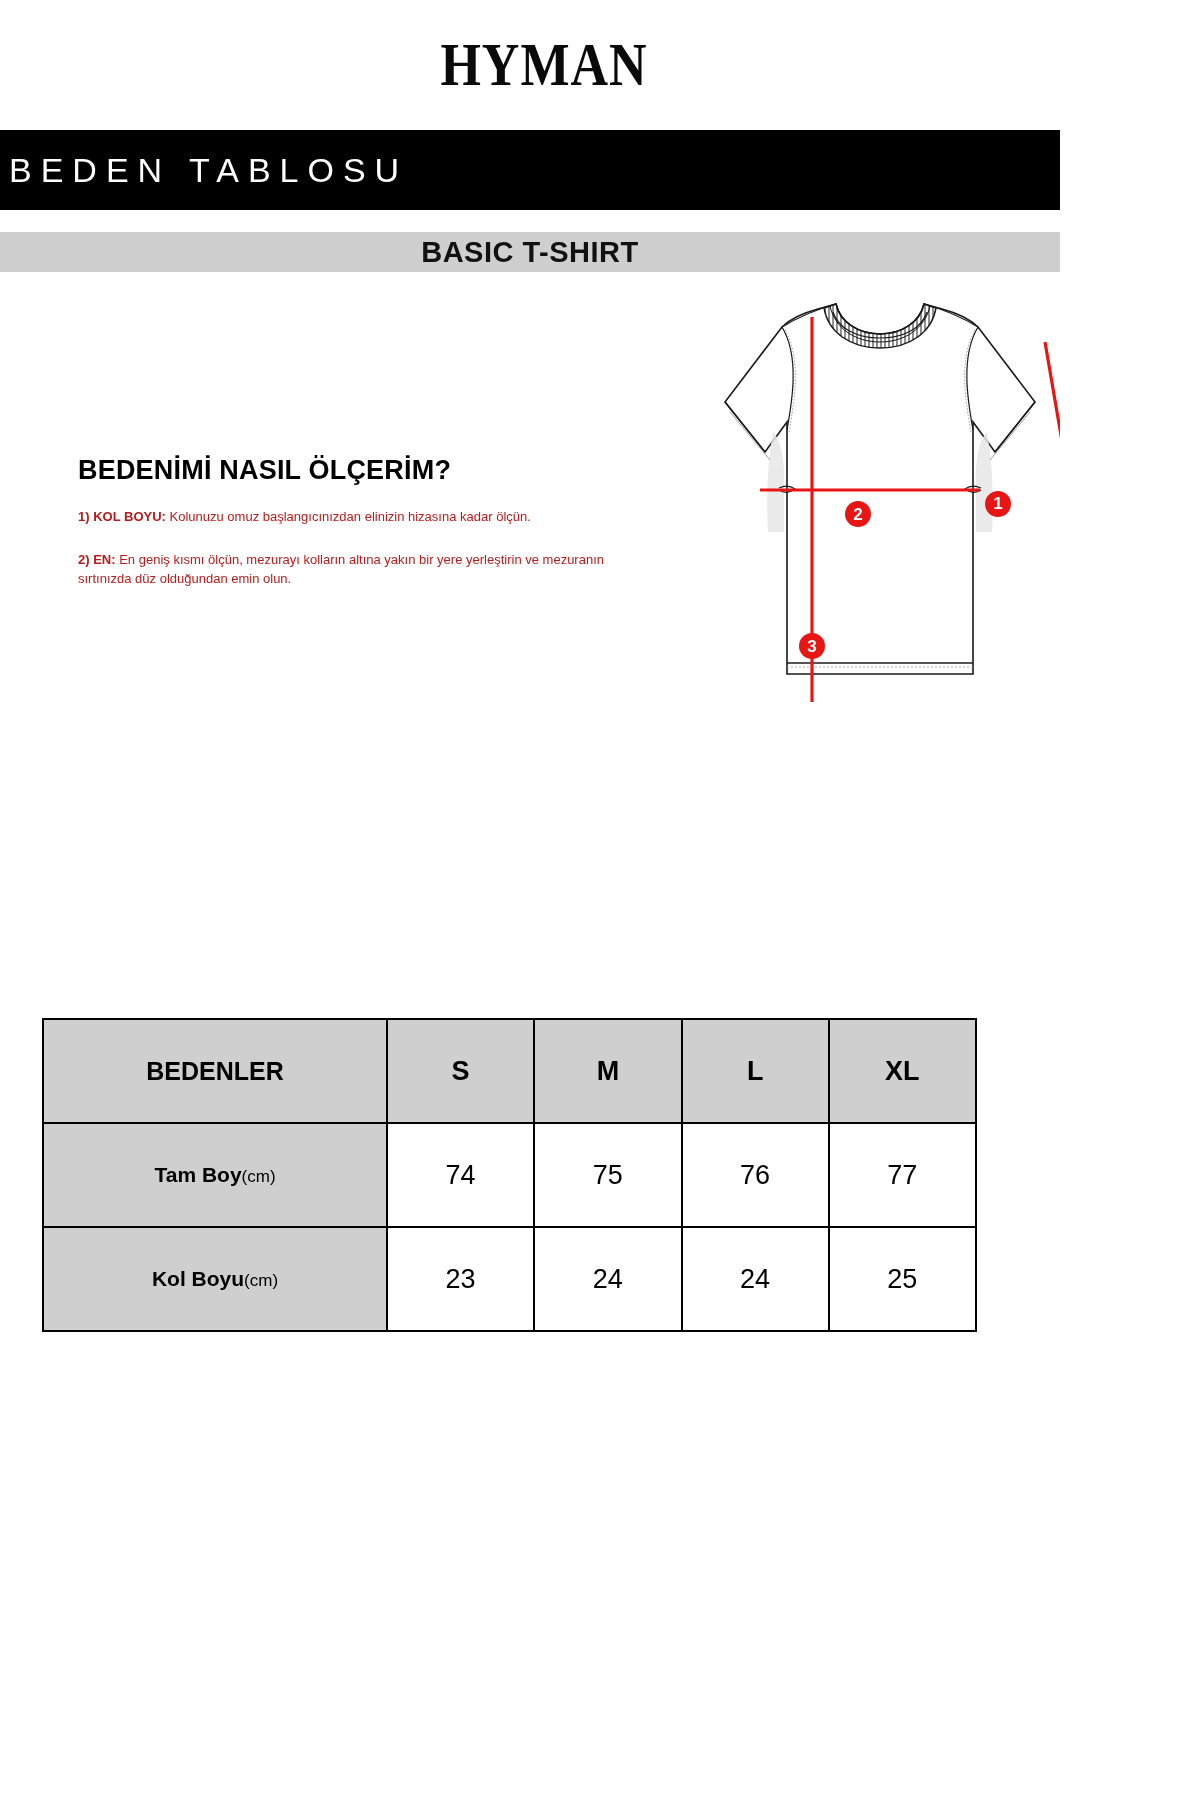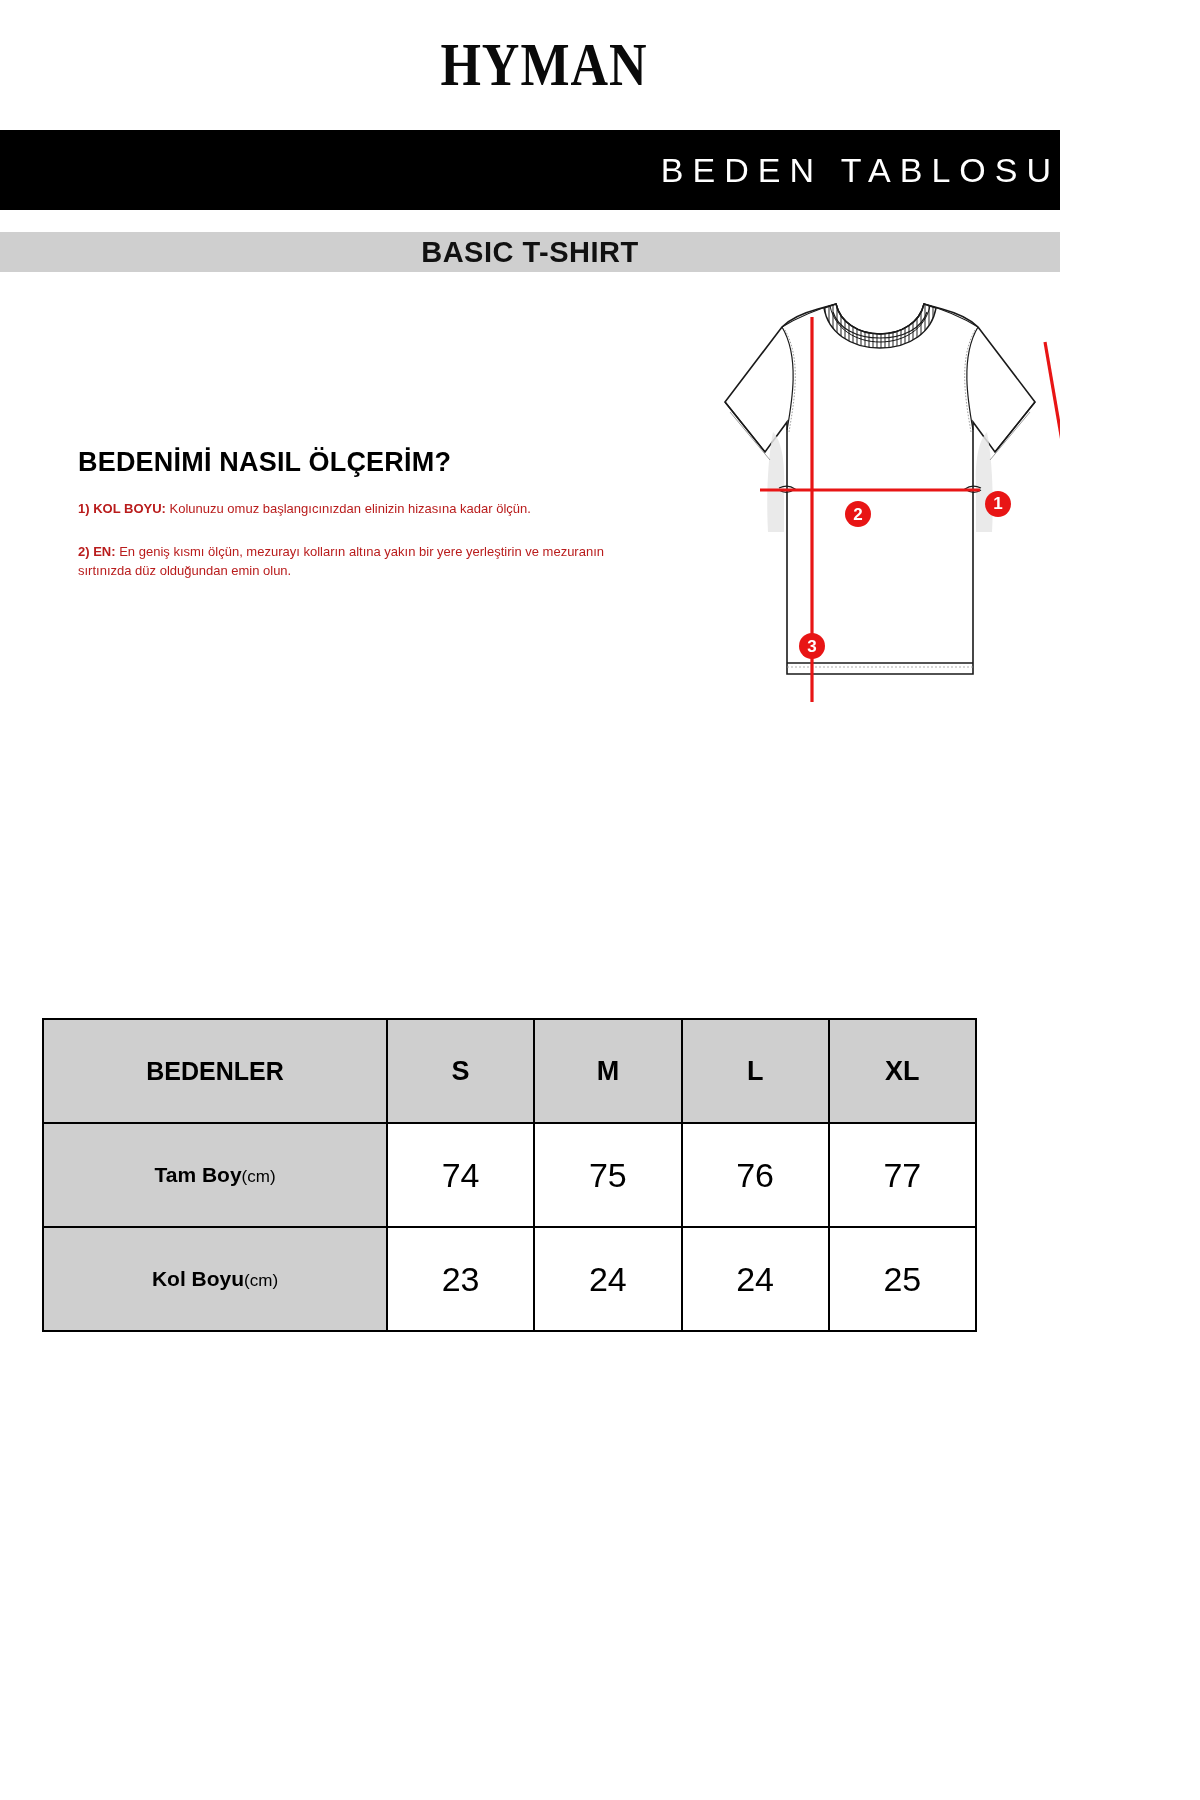--- a/index.html
+++ b/index.html
@@ -33,21 +33,21 @@
     color: #0a0a0a;
     line-height: 1;
     transform: scaleY(1.18);
   }
 
   .black-band {
     height: 80px;
     background: #000000;
     display: flex;
     align-items: center;
-    justify-content: flex-end;
+    justify-content: flex-start;
   }
   .black-band-text {
     color: #ffffff;
     font-size: 34px;
     font-weight: 500;
     letter-spacing: 9px;
     text-indent: 9px;
   }
 
   .band-gap { height: 22px; background:#ffffff; }
@@ -72,21 +72,21 @@
     height: 660px;
   }
 
   .copy {
     position: absolute;
     left: 78px;
     top: 175px;
     width: 530px;
   }
   .copy h2 {
-    margin: 0 0 22px 0;
+    margin: 8px 0 22px 0;
     font-size: 27px;
     font-weight: bold;
     letter-spacing: 0.2px;
     color: #000;
   }
   .para {
     font-size: 13px;
     line-height: 1.42;
     margin-bottom: 25px;
     color: #b91c1c;
@@ -140,21 +140,21 @@
   table.size-table td.label-col {
     font-size: 21px;
     font-weight: bold;
   }
   table.size-table td.label-col .unit {
     font-weight: normal;
     font-size: 17px;
   }
   table.size-table td.value {
     background: #ffffff;
-    font-size: 34px;
+    font-size: 27px;
     font-weight: normal;
   }
 </style>
 </head>
 <body>
 
 <div class="brand-wrap">
   <div class="brand">HYMAN</div>
 </div>
 

